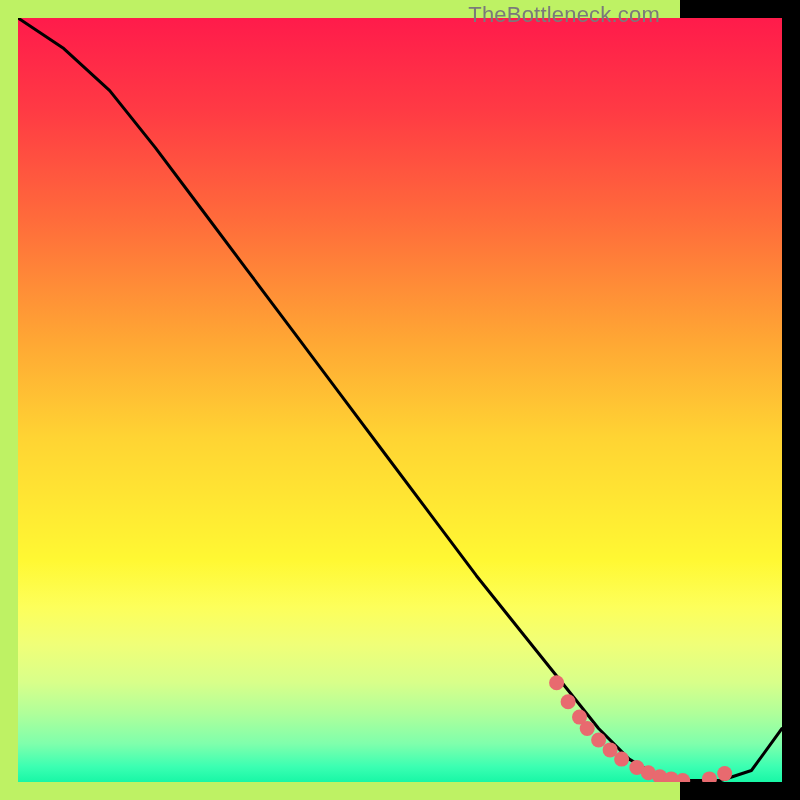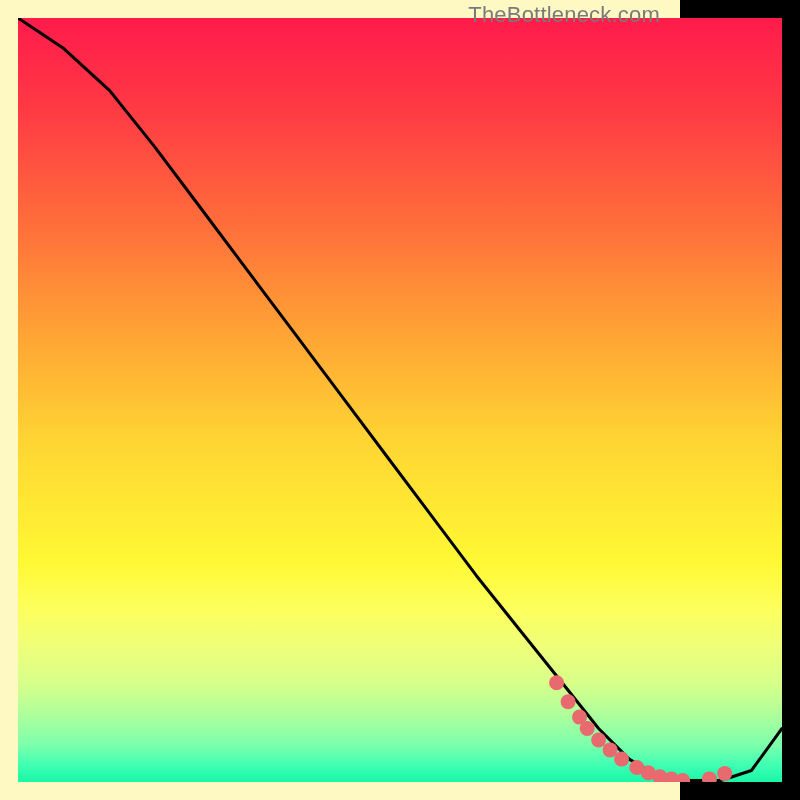--- a/index.html
+++ b/index.html
@@ -8,21 +8,21 @@
     width: 800px;
     height: 800px;
     background: #000;
     overflow: hidden;
     font-family: Arial, Helvetica, sans-serif;
   }
   .frame {
     position: relative;
     width: 680px;
     height: 800px;
-    background: #fef9c3;
+    background: #bef264;
   }
   .plot {
     position: absolute;
     left: 18px;
     top: 18px;
     width: 764px;
     height: 764px;
     background: linear-gradient(
       to bottom,
       #ff1b4b 0%,

